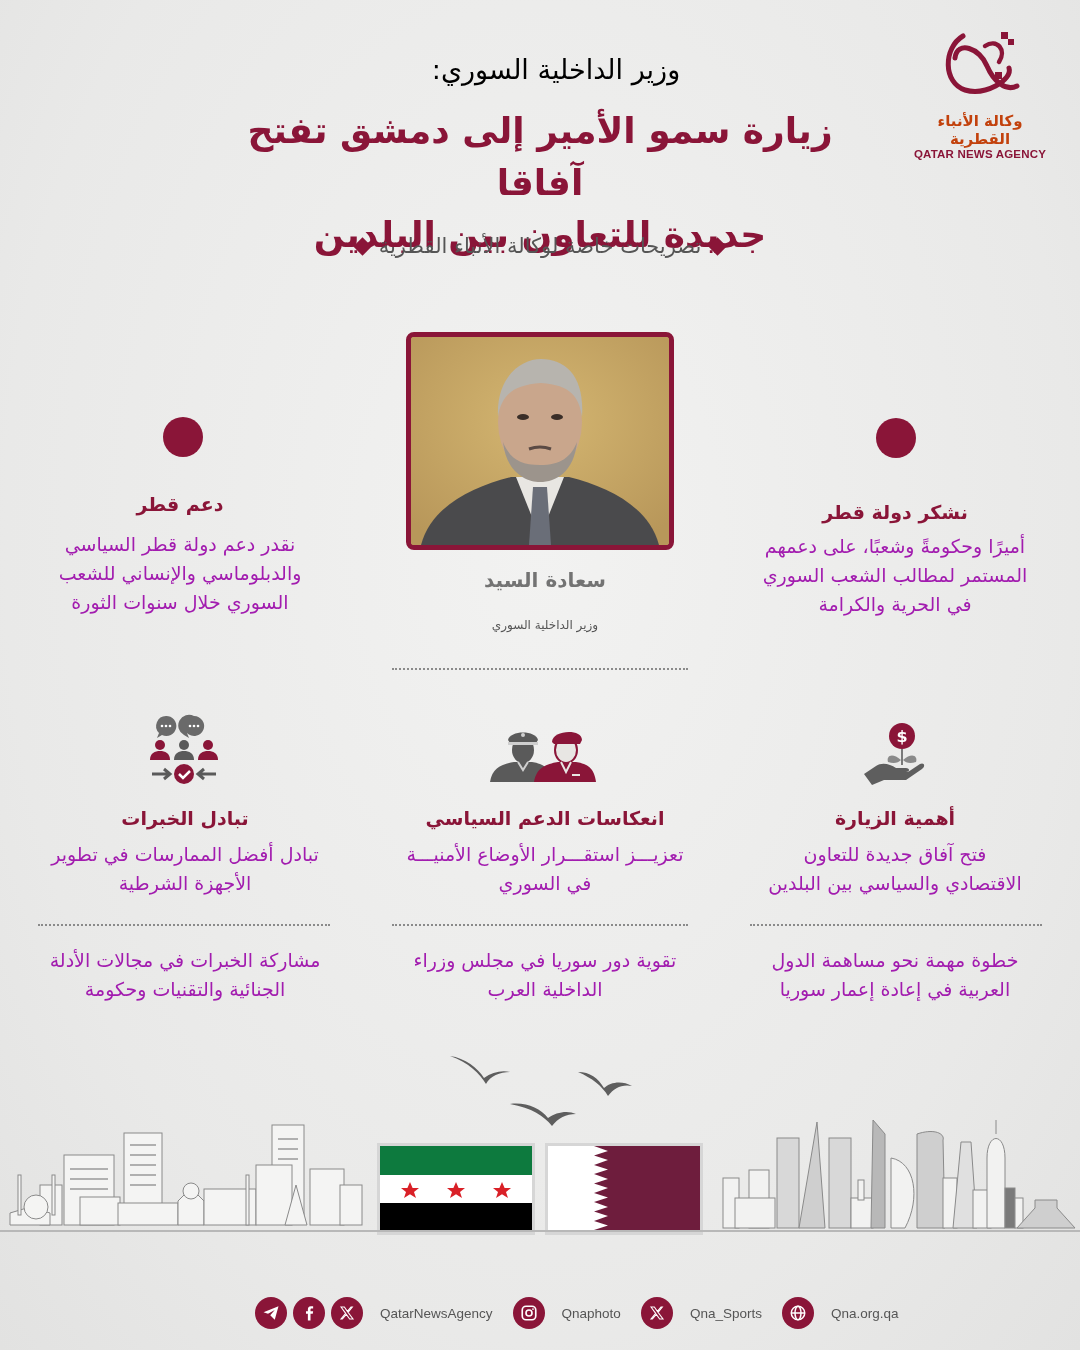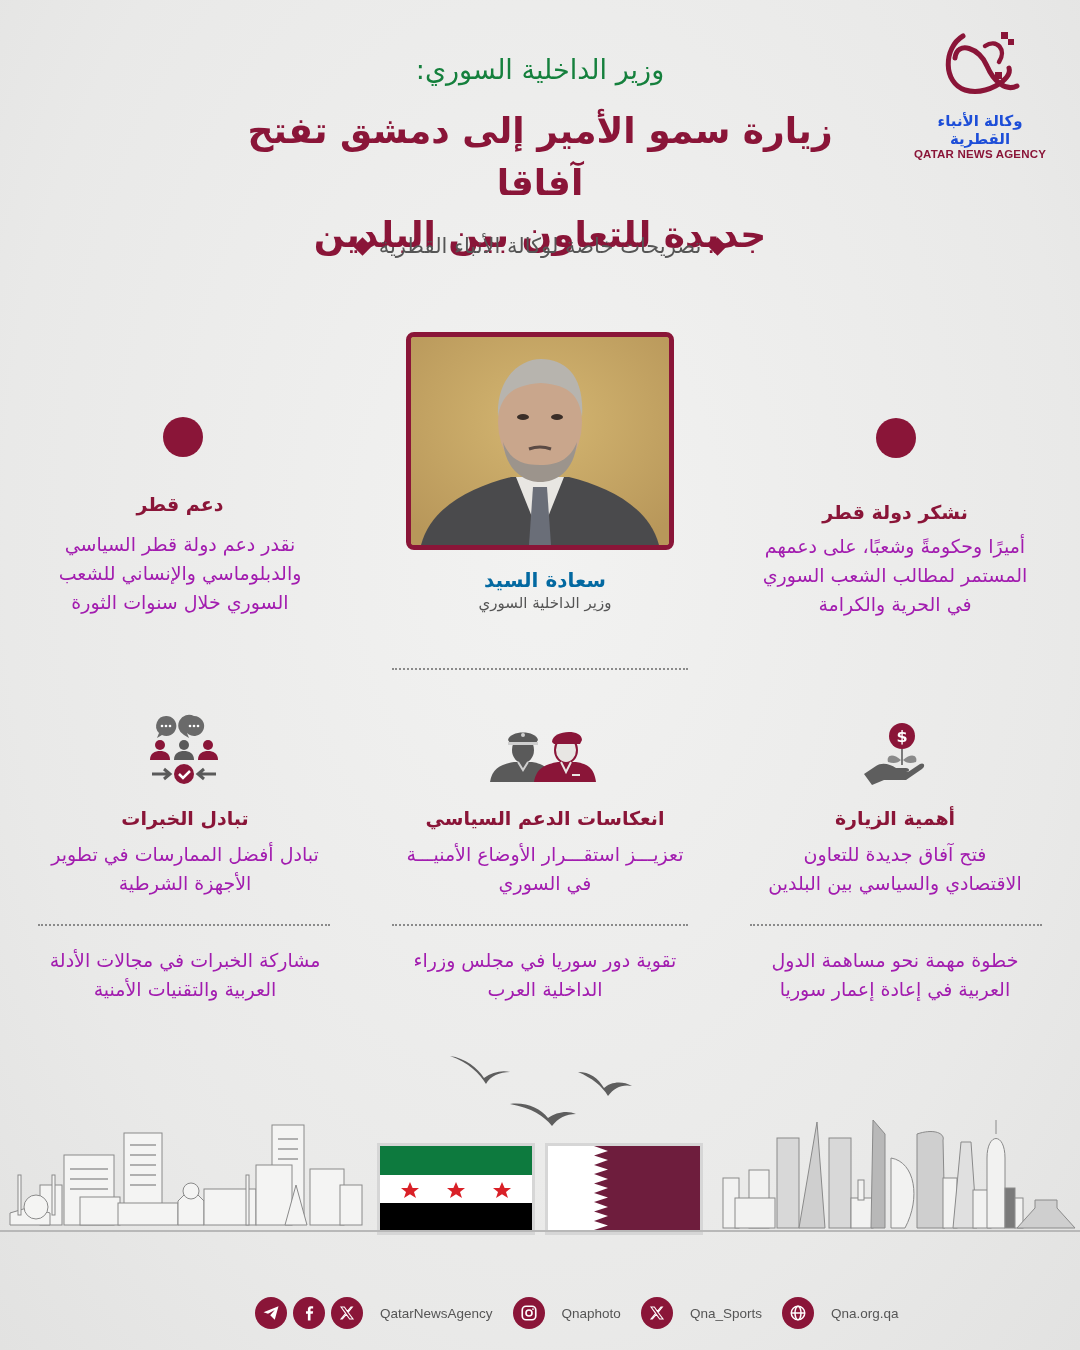--- a/index.html
+++ b/index.html
@@ -10,40 +10,40 @@
     position: relative;
     overflow: hidden;
     color: #3a3a3a;
   }
   .page { position: absolute; inset: 0;
     background: radial-gradient(ellipse at 50% 40%, #f2f2f1 0%, #e9e9e8 70%, #e2e2e1 100%); }
 
   
   .logo { position: absolute; left: 905px; top: 28px; width: 150px; text-align: center; }
   .logo svg { display: block; margin: 0 auto; }
-  .logo .ar { font-size: 15px; font-weight: bold; color: #1d4ed8; direction: rtl; margin-top: 4px; line-height: 18px; }
+  .logo .ar { font-size: 15px; font-weight: bold; color: #c2410c; direction: rtl; margin-top: 4px; line-height: 18px; }
   .logo .en { font-family: "Liberation Sans", sans-serif; font-size: 11.5px; font-weight: bold; color: #8a1538; letter-spacing: 0.2px; }
 
   
-  .kicker { position: absolute; top: 54px; left: 240px; width: 600px; text-align: center; direction: rtl;
-    font-size: 27px; color: #15803d; }
+  .kicker { position: absolute; top: 54px; left: 256px; width: 600px; text-align: center; direction: rtl;
+    font-size: 27px; color: #000000; }
   .headline { position: absolute; top: 105px; left: 200px; width: 680px; text-align: center; direction: rtl;
     font-size: 36px; font-weight: bold; color: #8a1538; line-height: 52px; }
   .subline { position: absolute; top: 234px; left: 280px; width: 520px; text-align: center; direction: rtl;
     font-size: 21px; color: #555; display: flex; justify-content: center; align-items: center; gap: 10px; }
   .diamond { width: 13px; height: 13px; background: #8a1538; transform: rotate(45deg); display: inline-block; }
 
   
   .photo { position: absolute; left: 406px; top: 332px; width: 268px; height: 218px;
     border: 5px solid #8a1538; border-radius: 8px; overflow: hidden; background: #c9a866; }
   .photo svg { width: 100%; height: 100%; display: block; }
 
   .person { position: absolute; left: 390px; top: 566px; width: 310px; text-align: center; direction: rtl; }
-  .person .honor, .person .name { font-size: 20px; font-weight: bold; color: #0369a1; line-height: 28px; }
-  .person .role { font-size: 15px; color: #555; margin-top: 0; }
+  .person .honor, .person .name { font-size: 20px; font-weight: bold; color: #737373; line-height: 28px; }
+  .person .role { font-size: 12px; color: #555; margin-top: 24px; }
   .hdots { border-top: 2px dotted #8a8a8a; height: 0; position: absolute; }
 
   
   .dot { position: absolute; width: 40px; height: 40px; border-radius: 50%; background: #8a1538; }
   .col { position: absolute; text-align: center; direction: rtl; }
   .col .title { font-size: 19px; font-weight: bold; color: #8a1538; line-height: 28px; }
   .col .body { font-size: 19px; color: #a21caf; line-height: 29px; margin-top: 6px; }
 
   .icon { position: absolute; }
   .icon svg { display: block; }
@@ -221,21 +221,21 @@
   <div class="title">تبادل الخبرات</div>
   <div class="body" style="margin-top:8px;">
     <div>تبادل أفضل الممارسات في تطوير</div>
     <div>الأجهزة الشرطية</div>
   </div>
 </div>
 <div class="hdots" style="left:38px; top:924px; width:292px;"></div>
 <div class="col" style="left:25px; top:946px; width:320px;">
   <div class="body" style="margin-top:0;">
     <div>مشاركة الخبرات في مجالات الأدلة</div>
-    <div>العربية والتقنيات الأمنية</div>
+    <div>الجنائية والتقنيات وحكومة</div>
   </div>
 </div>
 
 <div class="birds">
   <svg width="200" height="80" viewBox="0 0 200 80">
     <path d="M10 6 C25 8, 38 18, 44 28 C52 22, 62 20, 70 22 C60 22, 50 26, 46 34 C40 24, 28 12, 10 6 Z" fill="#5e5e5e"></path>
     <path d="M70 54 C86 52, 100 58, 108 68 C116 62, 128 60, 136 64 C126 64, 118 68, 112 76 C104 66, 92 58, 70 54 Z" fill="#5e5e5e"></path>
     <path d="M138 22 C150 22, 158 28, 164 38 C170 32, 182 30, 192 36 C182 34, 174 38, 168 46 C162 36, 152 28, 138 22 Z" fill="#5e5e5e"></path>
   </svg>
 </div>

